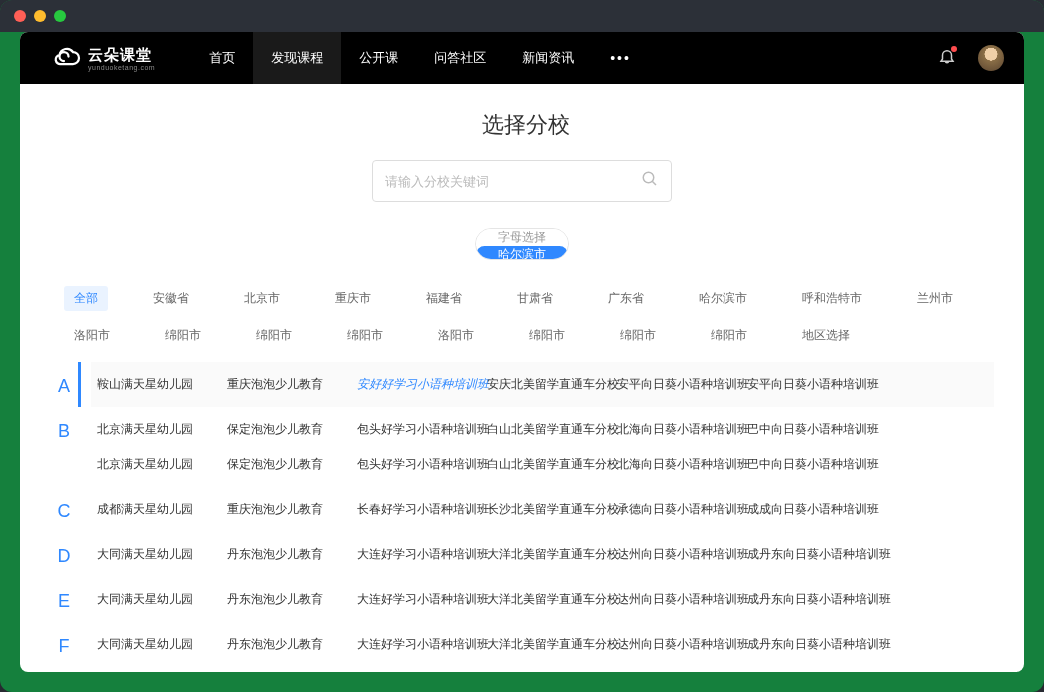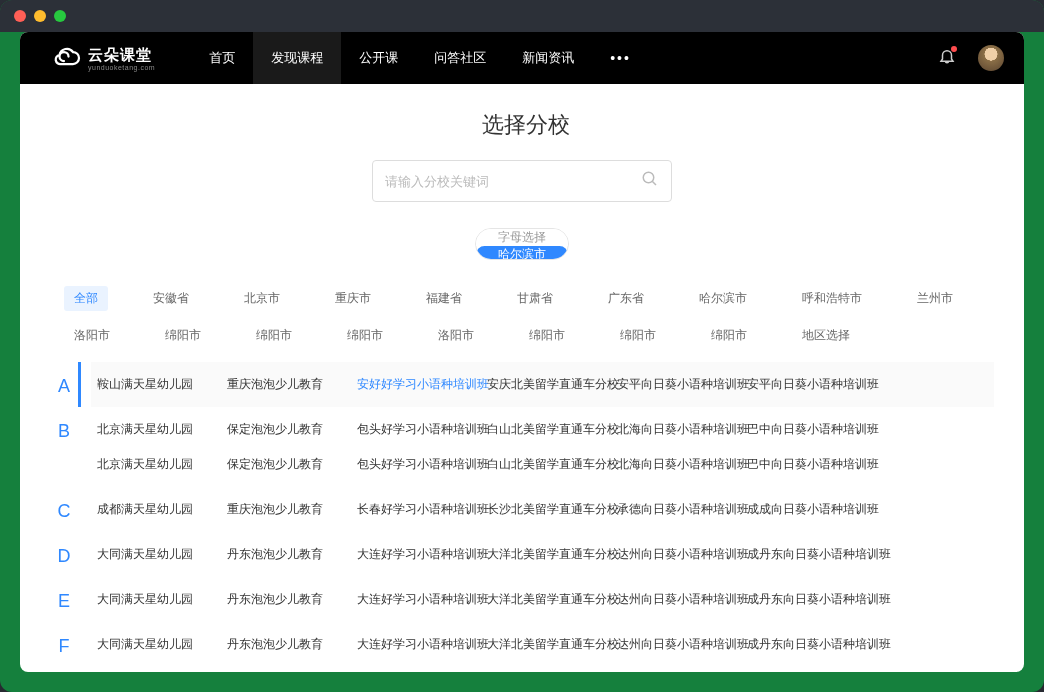--- a/index.html
+++ b/index.html
@@ -175,21 +175,21 @@
       flex-wrap: wrap;
     }
     .school-row + .school-row { margin-top: 18px; }
     .school-item {
       font-size: 12px;
       color: #333;
       width: 130px;
       cursor: pointer;
       white-space: nowrap;
     }
-    .school-item.highlight { color: #2f88ff; }
+    .school-item.highlight { color: #2f88ff; font-style: italic; }
   </style>
 </head>
 <body>
 
 <div class="window">
   <div class="titlebar">
     <div class="dot dot-red"></div>
     <div class="dot dot-yellow"></div>
     <div class="dot dot-green"></div>
   </div>

